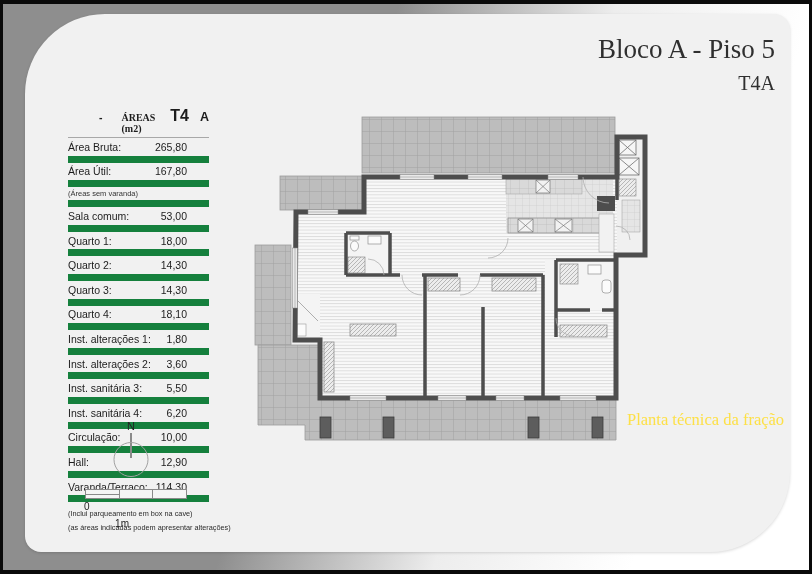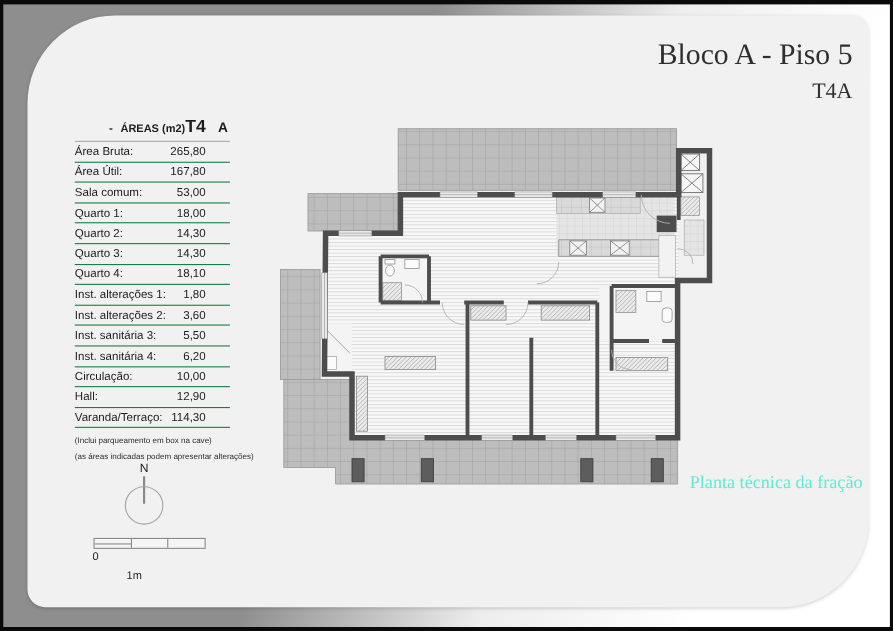--- a/index.html
+++ b/index.html
@@ -8,33 +8,33 @@
   .backdrop{position:absolute;left:3px;top:4px;right:3px;bottom:4px;
             background:linear-gradient(108deg,#8e8e8e 0%,#8e8e8e 40%,#ededed 62%,#ffffff 82%);}
   .page{position:absolute;left:25px;top:14px;width:765px;height:538px;background:#f1f1f1;
         border-radius:80px 16px 80px 16px;box-shadow:0 1px 3px rgba(0,0,0,0.15);}
 
   
   .titles{position:absolute;right:37px;top:34px;text-align:right;color:#2f2f2f;
           font-family:"Liberation Serif",serif;line-height:1.15;}
   .title-1{font-size:27px;margin-left:44px;}
   .title-2{font-size:20px;margin-top:7px;}
-  .caption{position:absolute;left:627px;top:429px;font-family:"Liberation Serif",serif;
-           font-size:16.5px;color:#5eead4;white-space:nowrap;}
+  .caption{position:absolute;left:627px;top:410px;font-family:"Liberation Serif",serif;
+           font-size:16.5px;color:#fde047;white-space:nowrap;}
 
   
   .areas{position:absolute;left:68px;top:106px;width:141px;color:#1c1c1c;font-size:10.5px;}
   .ahead{display:flex;align-items:baseline;font-weight:bold;padding:1px 0 3px 0;
          border-bottom:1px solid #a8a8a8;}
   .ahead .dash{margin-left:31px;}
-  .ahead .hlabel{margin-left:7px;font-size:10px;}
+  .ahead .hlabel{margin-left:19px;font-size:10px;font-family:Liberation Serif, serif;}
   .ahead .ht4{margin-left:0;font-size:16px;}
   .ahead .ha{margin-left:11px;font-size:12.5px;}
   .arow{display:flex;justify-content:space-between;align-items:center;height:17.6px;
-        border-bottom:1px solid #15803d;padding-right:22px;}
+        border-bottom:7px solid #15803d;padding-right:22px;}
   .arow .alabel{white-space:nowrap;}
   .arow .avalue{white-space:nowrap;}
   .arow.note{height:13px;font-size:7.5px;color:#333;padding-right:0;}
   .afoot{padding-top:5px;font-size:7.3px;color:#2a2a2a;line-height:14px;white-space:nowrap;}
 
   
   .north{position:absolute;left:113px;top:420px;width:36px;height:56px;}
   .north .nlabel{position:absolute;top:0;left:50%;transform:translateX(-50%);
                  font-size:11px;color:#222;}
   .north .needle{position:absolute;left:50%;top:13px;width:2px;height:25px;background:#8a8a8a;
@@ -73,20 +73,24 @@
       <span class="ha">A</span>
     </div>
     <div>
         <div class="arow">
       <span class="alabel">Área Bruta:</span>
       <span class="avalue">265,80</span>
     </div>
         <div class="arow">
       <span class="alabel">Área Útil:</span>
       <span class="avalue">167,80</span>
+    </div>
+        <div class="arow note">
+      <span class="alabel">(Áreas sem varanda)</span>
+      <span class="avalue"></span>
     </div>
         <div class="arow">
       <span class="alabel">Sala comum:</span>
       <span class="avalue">53,00</span>
     </div>
         <div class="arow">
       <span class="alabel">Quarto 1:</span>
       <span class="avalue">18,00</span>
     </div>
         <div class="arow">

